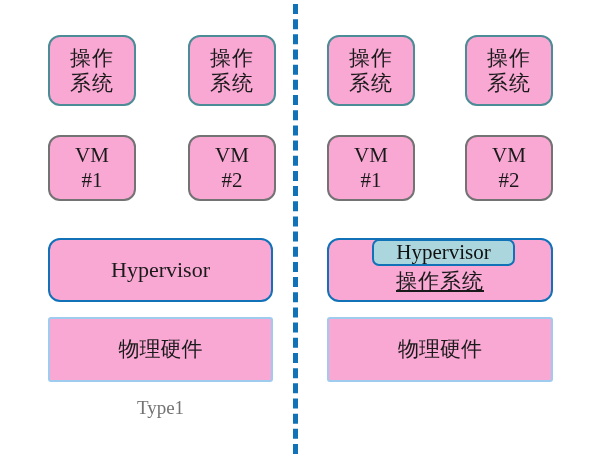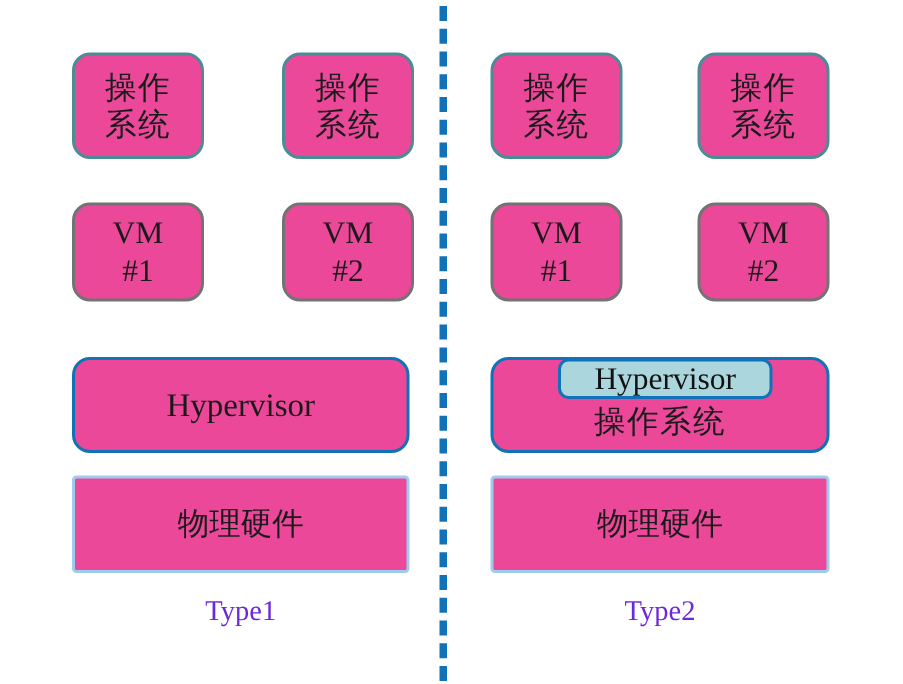--- a/index.html
+++ b/index.html
@@ -19,21 +19,21 @@
   }
 
   
   .box {
     position: absolute;
     box-sizing: border-box;
     display: flex;
     flex-direction: column;
     align-items: center;
     justify-content: center;
-    background: #ec4899;
+    background: #f9a8d4;
     color: #1a1a1a;
     text-align: center;
     line-height: 1.18;
     white-space: pre-line;
   }
 
   
   .os-box {
     border: 2px solid #4b8c96;
     border-radius: 12px;
@@ -81,21 +81,21 @@
     font-size: 21px;
     color: #1a1a1a;
     letter-spacing: 1px;
   }
 
   
   .caption {
     position: absolute;
     text-align: center;
     font-size: 19px;
-    color: #6d28d9;
+    color: #737373;
   }
 
   
   .divider {
     position: absolute;
     width: 0;
     border-left: 5px dashed #1272b8;
   }
 </style>
 </head>
@@ -129,22 +129,21 @@
   <div class="box os-box" style="left:465px; top:35px; width:88px; height:71px;">操作
 系统</div>
 
   <div class="box vm-box" style="left:327px; top:135px; width:88px; height:66px;">VM
 #1</div>
 
   <div class="box vm-box" style="left:465px; top:135px; width:88px; height:66px;">VM
 #2</div>
 
   <div class="box hyp-box" style="left:327px; top:238px; width:226px; height:64px; justify-content:flex-end; padding-bottom:6px;">
-    <span class="host-os-label" style="position:relative;">操作系统</span>
+    <span class="host-os-label" style="position:relative;text-decoration:underline;">操作系统</span>
   </div>
 
   <div class="hyp-chip" style="left:372px; top:239px; width:143px; height:27px;">Hypervisor</div>
 
   <div class="box hw-box" style="left:327px; top:317px; width:226px; height:65px;">物理硬件</div>
 
-  <div class="caption" style="left:327px; top:397px; width:226px;">Type2</div>
 
 </div>
 
 </body></html>

